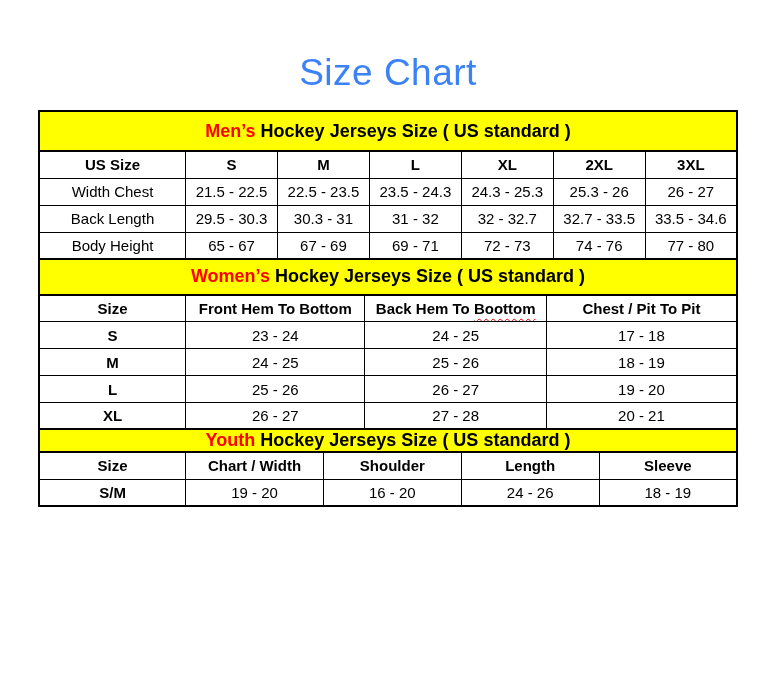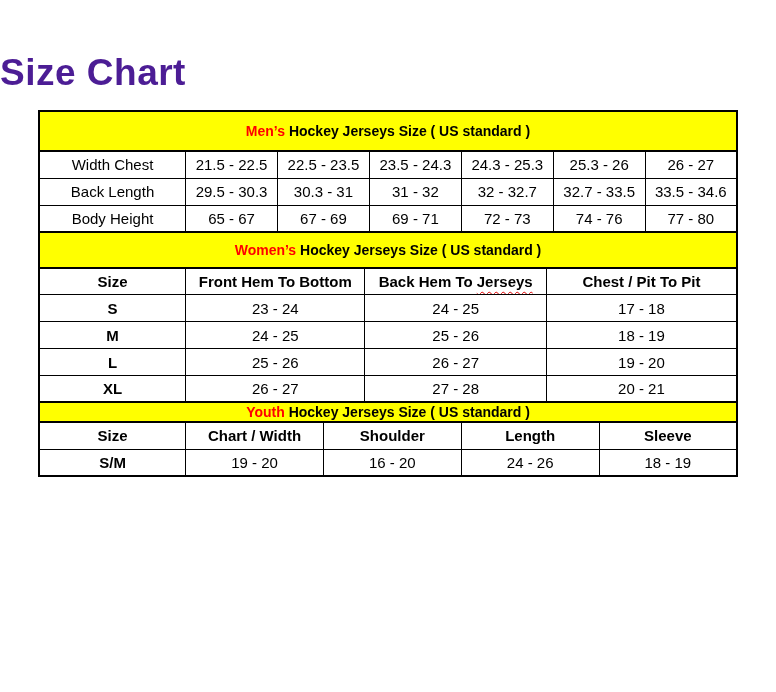--- a/index.html
+++ b/index.html
@@ -4,42 +4,42 @@
 <style>
   * { box-sizing: border-box; }
   html, body { margin: 0; padding: 0; }
   body {
     width: 776px; height: 692px; overflow: hidden;
     background: #ffffff; color: #000000;
     font-family: "Liberation Sans", sans-serif;
   }
   .page-title {
     margin: 0; padding-top: 52px;
-    text-align: left;
-    font-size: 37px; font-weight: bold; letter-spacing: 0.5px;
-    color: #4c1d95;
+    text-align: center;
+    font-size: 37px; font-weight: normal; letter-spacing: 0.5px;
+    color: #3b82f6;
   }
   .chart-wrap { margin: 16px 38px 0 38px; }
   table.tbl {
     width: 100%; border-collapse: collapse; table-layout: fixed;
     border: 2.5px solid #000;
   }
   table.tbl + table.tbl { margin-top: -2.5px; }
   .tbl th, .tbl td {
     border: 1.4px solid #000;
     padding: 0 2px;
     text-align: center; vertical-align: middle;
     font-size: 15px; height: 27px;
     overflow: hidden; white-space: nowrap;
   }
   .tbl th { font-weight: bold; }
   tr.band td {
     background: #ffff00;
     border-top: 2.5px solid #000; border-bottom: 2.5px solid #000;
-    font-weight: bold; font-size: 14px;
+    font-weight: bold; font-size: 18px;
   }
   tr.band-m td { height: 40px; }
   tr.band-w td { height: 36px; }
   tr.band-y td { height: 20px; }
   .hl { color: #ff0000; }
   td.size-lbl { font-weight: bold; }
   .misspelled {
     text-decoration: underline;
     text-decoration-style: wavy;
     text-decoration-color: #dd0000;
@@ -60,20 +60,29 @@
         <col style="width:13.17%">
         <col style="width:13.17%">
         <col style="width:13.17%">
         <col style="width:13.17%">
         <col style="width:13.16%">
         <col style="width:13.16%">
     </colgroup>
     <tbody>
         <tr class="band band-m">
       <td colspan="7"><span class="hl">Men’s</span><span> Hockey Jerseys Size ( US standard )</span></td>
+    </tr>
+    <tr>
+      <th>US Size</th>
+      <th>S</th>
+      <th>M</th>
+      <th>L</th>
+      <th>XL</th>
+      <th>2XL</th>
+      <th>3XL</th>
     </tr>
     <tr>
       <td>Width Chest</td>
       <td>21.5 - 22.5</td>
       <td>22.5 - 23.5</td>
       <td>23.5 - 24.3</td>
       <td>24.3 - 25.3</td>
       <td>25.3 - 26</td>
       <td>26 - 27</td>
     </tr>
@@ -105,21 +114,21 @@
         <col style="width:26%">
         <col style="width:27.3%">
     </colgroup>
     <tbody>
         <tr class="band band-w">
       <td colspan="4"><span class="hl">Women’s</span><span> Hockey Jerseys Size ( US standard )</span></td>
     </tr>
     <tr>
       <th>Size</th>
       <th>Front Hem To Bottom</th>
-      <th><span>Back Hem To </span><span class="misspelled">Jerseys</span></th>
+      <th><span>Back Hem To </span><span class="misspelled">Boottom</span></th>
       <th>Chest / Pit To Pit</th>
     </tr>
     <tr>
       <td class="size-lbl">S</td>
       <td>23 - 24</td>
       <td>24 - 25</td>
       <td>17 - 18</td>
     </tr>
     <tr>
       <td class="size-lbl">M</td>

